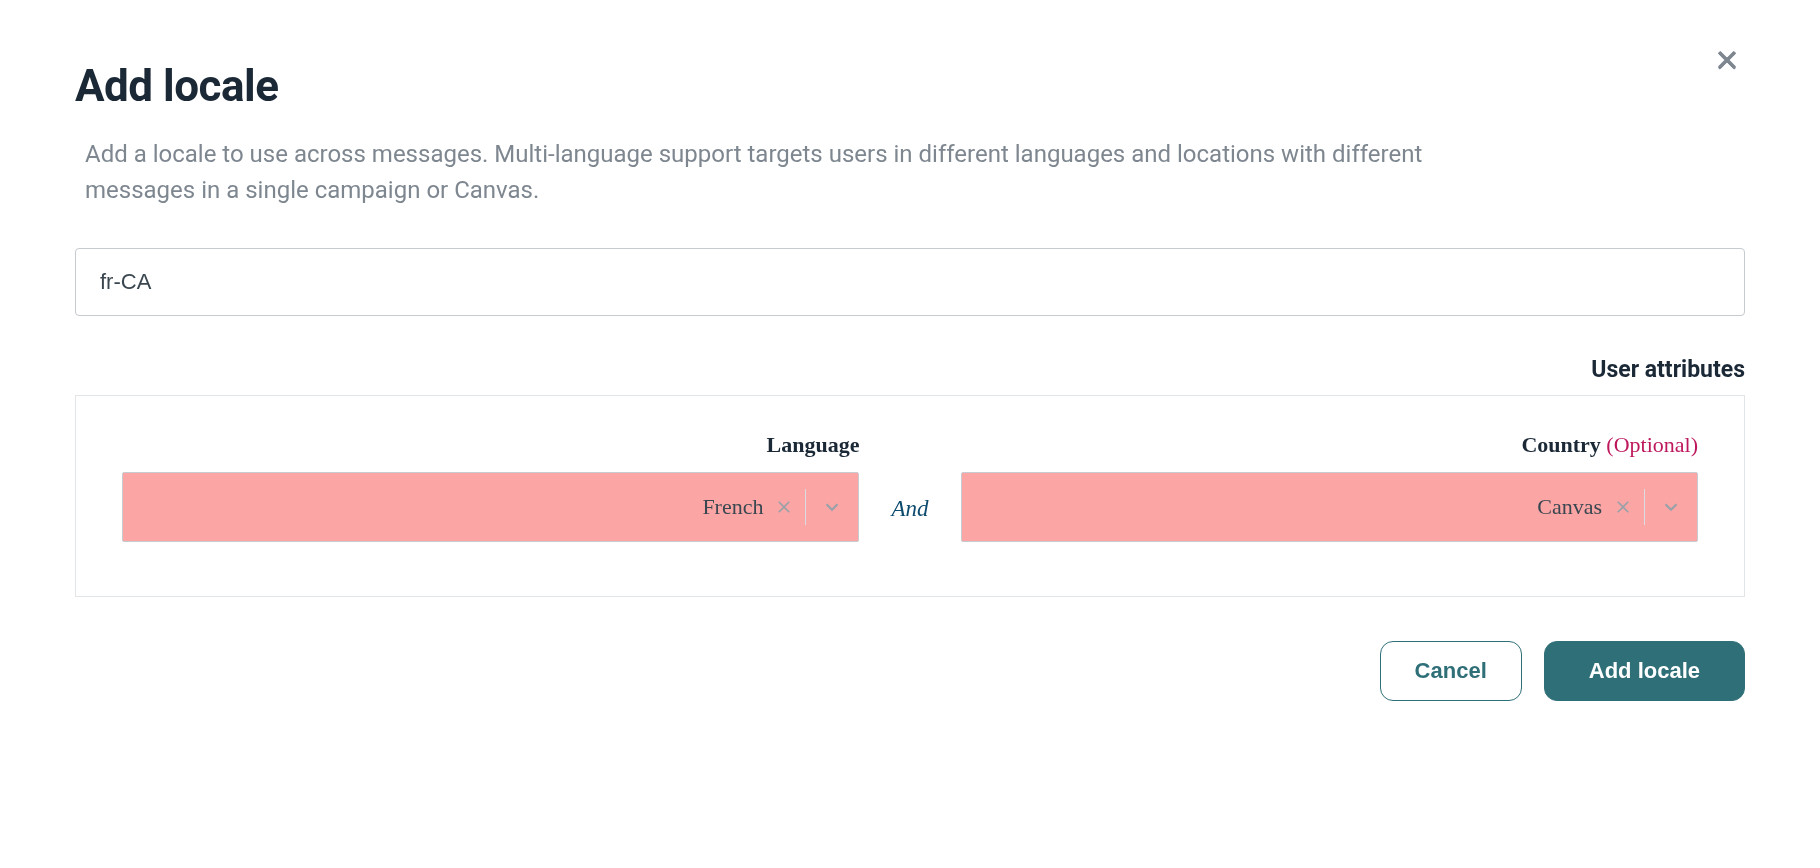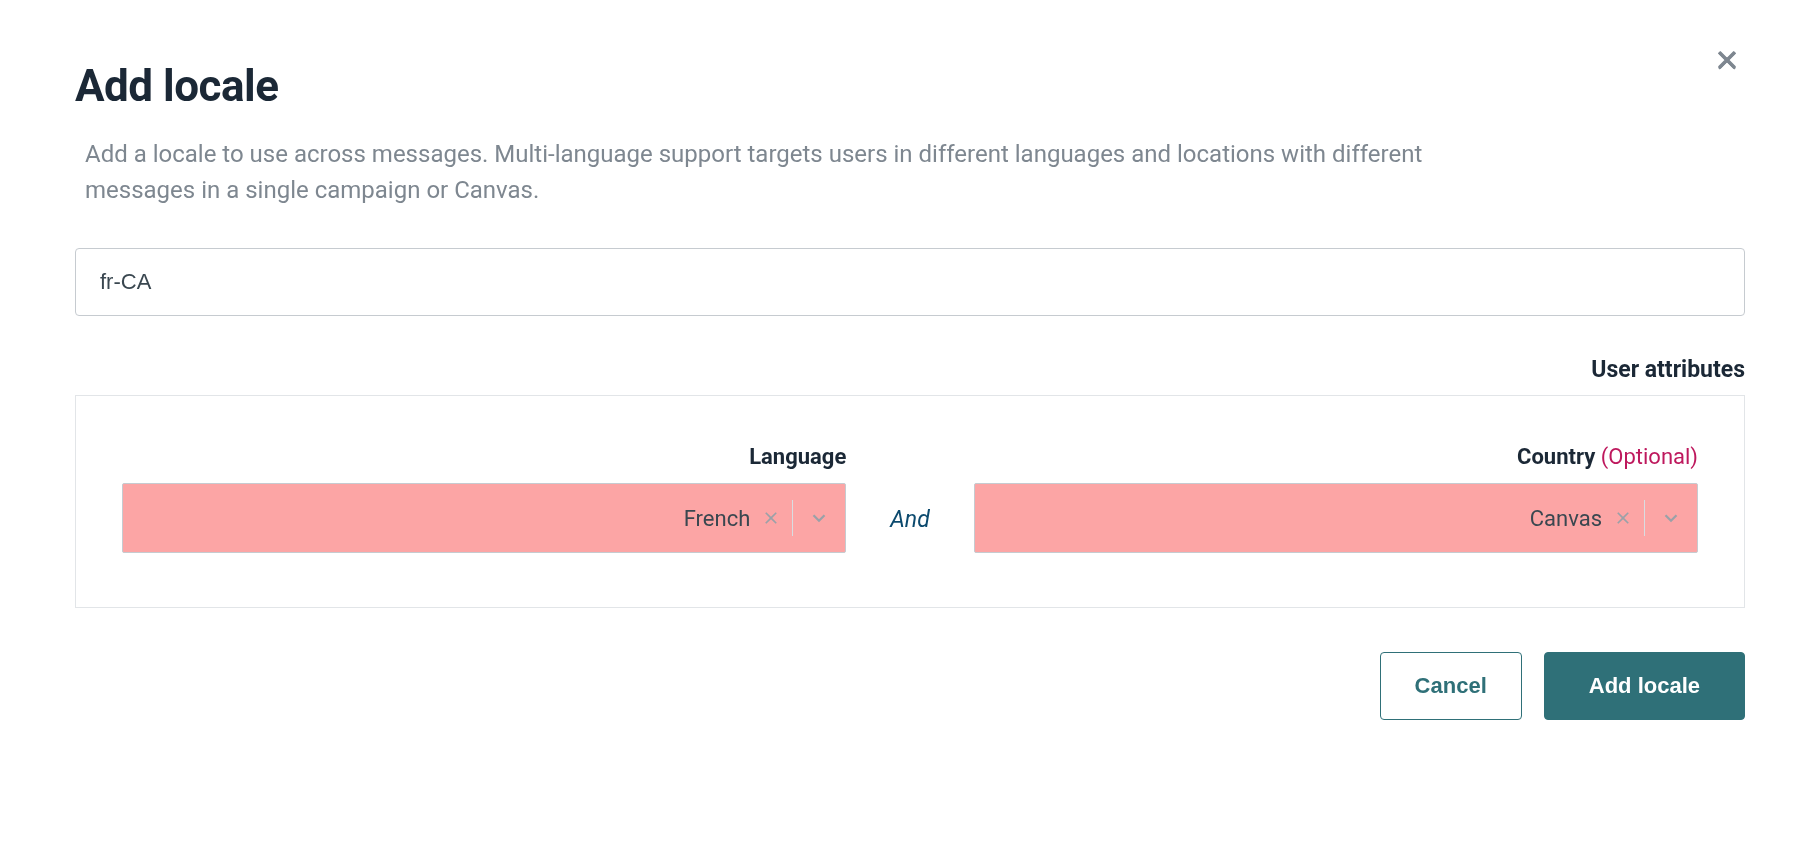--- a/index.html
+++ b/index.html
@@ -64,24 +64,25 @@
       color: #3a4750;
       background: #ffffff;
       outline: none;
     }
     .section-spacing {
       margin-top: 40px;
       text-align: right;
     }
     .attrs-box {
       border: 1px solid #e2e5e8;
-      padding: 48px 46px 54px 46px;
+      padding: 36px 46px 54px 46px;
       display: flex;
       align-items: flex-end;
-      gap: 44px;
+      gap: 32px;
+      font-family: Liberation Serif, serif;
     }
     .attr-col {
       flex: 1;
       display: flex;
       flex-direction: column;
     }
     .attr-label {
       font-size: 22px;
       font-weight: 700;
       color: #1b2836;
@@ -146,23 +147,23 @@
       width: 22px;
       height: 22px;
     }
     .footer {
       margin-top: 44px;
       display: flex;
       justify-content: flex-end;
       gap: 22px;
     }
     .btn {
-      height: 68px;
+      height: 60px;
       padding: 0 34px;
-      border-radius: 4px;
+      border-radius: 13px;
       font-size: 22px;
       font-weight: 700;
       cursor: pointer;
       display: inline-flex;
       align-items: center;
       justify-content: center;
       border: 1px solid transparent;
     }
     .btn-secondary {
       background: #ffffff;

